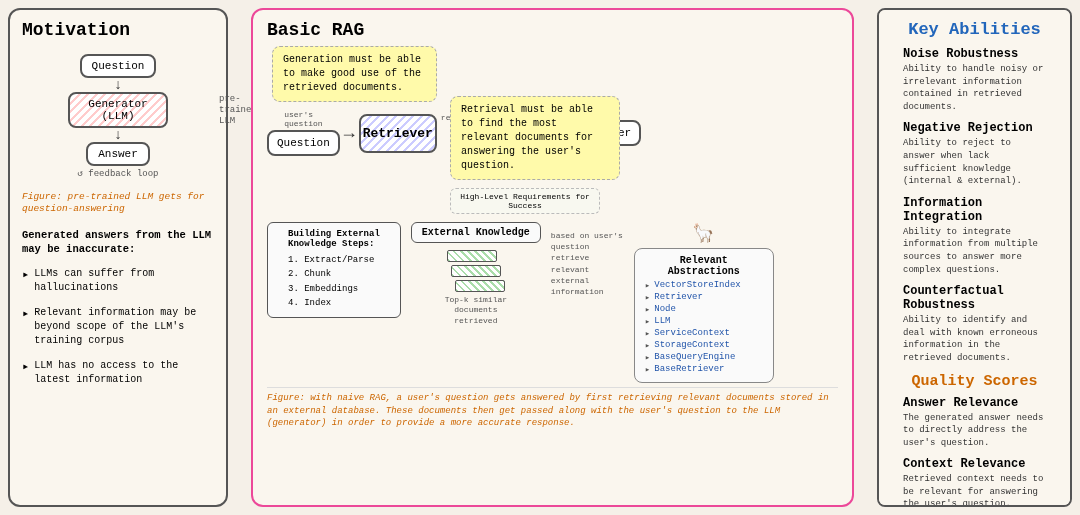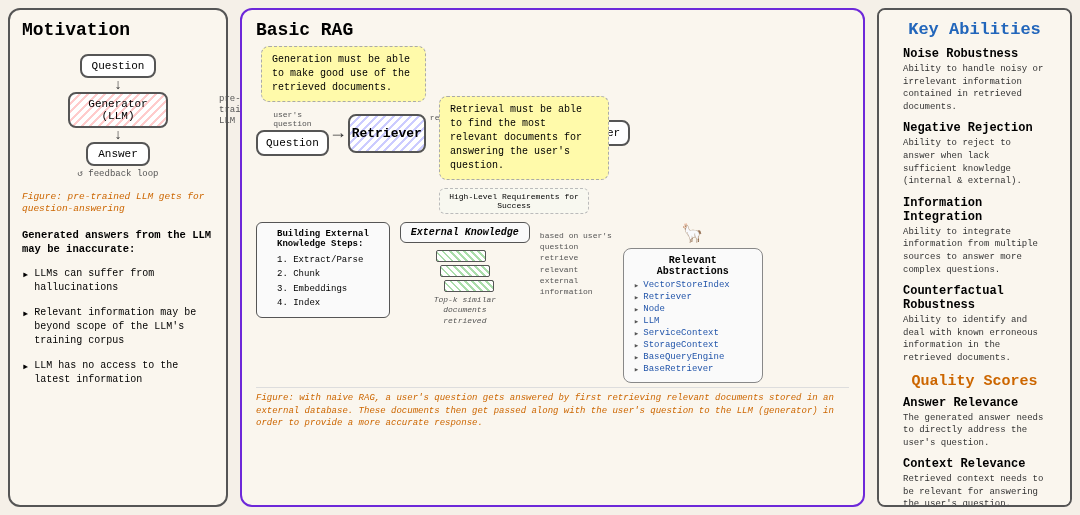--- a/index.html
+++ b/index.html
@@ -108,23 +108,23 @@
 
     .bullet-symbol {
       font-size: 12px;
       flex-shrink: 0;
     }
 
     
     .rag-panel {
       flex: 1;
       background: #faf6ee;
-      border: 2px solid #6d28d9;
+      border: 2px solid #ec4899;
       border-radius: 12px;
-      margin: 8px 8px;
+      margin: 8px 19px;
       padding: 10px 14px;
       position: relative;
       overflow: hidden;
     }
 
     .rag-box {
       border: 2.5px solid #555;
       border-radius: 8px;
       padding: 6px 12px;
       font-size: 12px;
@@ -365,21 +365,21 @@
 
     <div class="knowledge-box" style="min-width:120px;">
       <div style="font-size:9px; font-weight:bold; white-space:pre-line; margin-bottom:4px;">Building External
 Knowledge Steps:</div>
       <div style="font-size:9px; white-space:pre-line; line-height:1.6;">1. Extract/Parse
 2. Chunk
 3. Embeddings
 4. Index</div>
     </div>
 
-    <div style="display:flex; flex-direction:column; align-items:center; gap:3px;font-style:italic;">
+    <div style="display:flex; flex-direction:column; align-items:center; gap:3px;">
       <div style="font-size:10px; font-weight:bold; border:1.5px solid #555; border-radius:6px; padding:4px 10px; background:#fafafa; text-align:center;">
         <span>External Knowledge</span>
       </div>
       <div class="ext-knowledge-visual">
         <div class="doc-stack"></div>
         <div class="doc-stack" style="margin-left:4px;"></div>
         <div class="doc-stack" style="margin-left:8px;"></div>
       </div>
       <div style="font-size:8px; color:#555; text-align:center; max-width:90px; line-height:1.3;">Top-k similar
 documents

